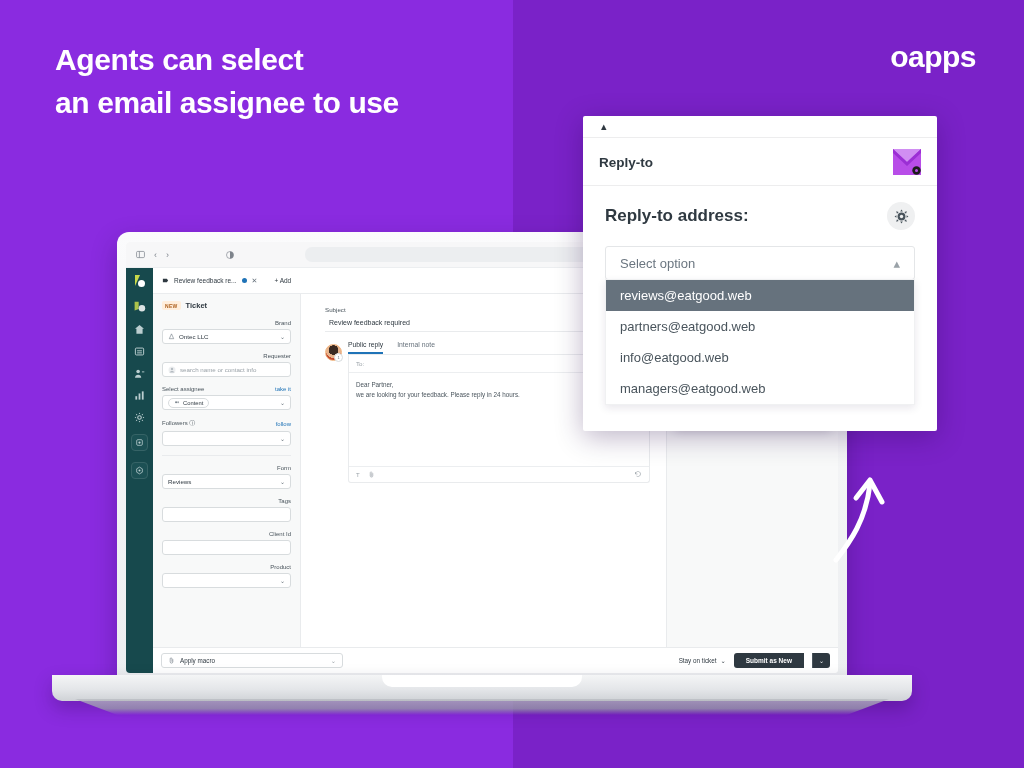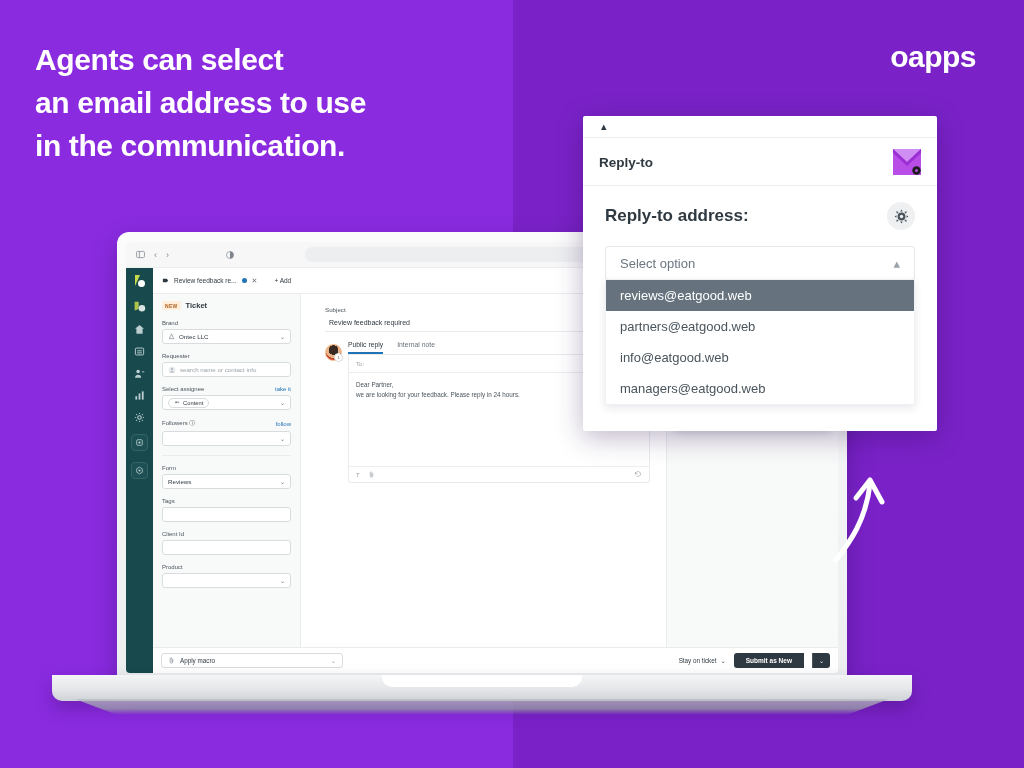--- a/index.html
+++ b/index.html
@@ -15,21 +15,21 @@
     position: absolute; left: 0; top: 0; width: 513px; height: 768px;
     background: #8a2be0;
   }
   .bg-right {
     position: absolute; left: 513px; top: 0; width: 511px; height: 768px;
     background: #7a22c8;
   }
 
   
   .headline {
-    position: absolute; left: 35px; top: 38px; width: 430px;
+    position: absolute; left: 55px; top: 38px; width: 430px;
     color: #ffffff;
     font-size: 30px; font-weight: bold; line-height: 43px;
     letter-spacing: -0.4px;
   }
   .headline div { white-space: nowrap; }
 
   
   .logo {
     position: absolute; right: 48px; top: 40px;
     color: #ffffff; font-size: 30px; font-weight: bold;
@@ -107,21 +107,21 @@
     align-items: center; padding-top: 6px; gap: 11px; flex-shrink: 0;
   }
   .nav-ic { color: #d8e6e7; opacity: .85; display: flex; }
   .nav-ic.boxed {
     width: 17px; height: 17px; border: 1px solid #3c686b; border-radius: 4px;
     align-items: center; justify-content: center; background: #1d5256;
   }
 
   .left-panel {
     width: 148px; background: #f8f9f9; border-right: 1px solid #e9ebed;
-    padding: 7px 9px; flex-shrink: 0;
+    padding: 7px 9px; flex-shrink: 0; text-align: right;
   }
   .badge-row { display: flex; align-items: center; gap: 5px; margin-bottom: 10px; }
   .badge-new {
     background: #ffeedb; color: #ad5f1c; font-size: 5px; font-weight: bold;
     padding: 1.5px 3px; border-radius: 2px; letter-spacing: .3px;
   }
   .badge-tkt { font-size: 7.5px; color: #2f3941; font-weight: bold; }
   .fld-label { font-size: 6px; color: #49545c; margin-bottom: 3px; display:block; }
   .fld-row { display:flex; align-items:center; justify-content: space-between; margin-bottom:3px; }
   .fld-link { font-size: 6px; color: #1f73b7; }
@@ -273,22 +273,21 @@
   .option.selected { background: #66727d; color: #ffffff; }
 </style>
 </head>
 <body>
 
 <div class="bg-left"></div>
 <div class="bg-right"></div>
 
 <div class="headline">
   <div>Agents can select</div>
-  <div>an email address to use</div>
-  <div>in the communication.</div>
+  <div>an email assignee to use</div>
 </div>
 
 <div class="logo">oapps</div>
 
 <div class="laptop">
   <div class="laptop-lid">
     <div class="laptop-screen">
 
       <div class="chrome-bar">
         <span class="chrome-ic">

